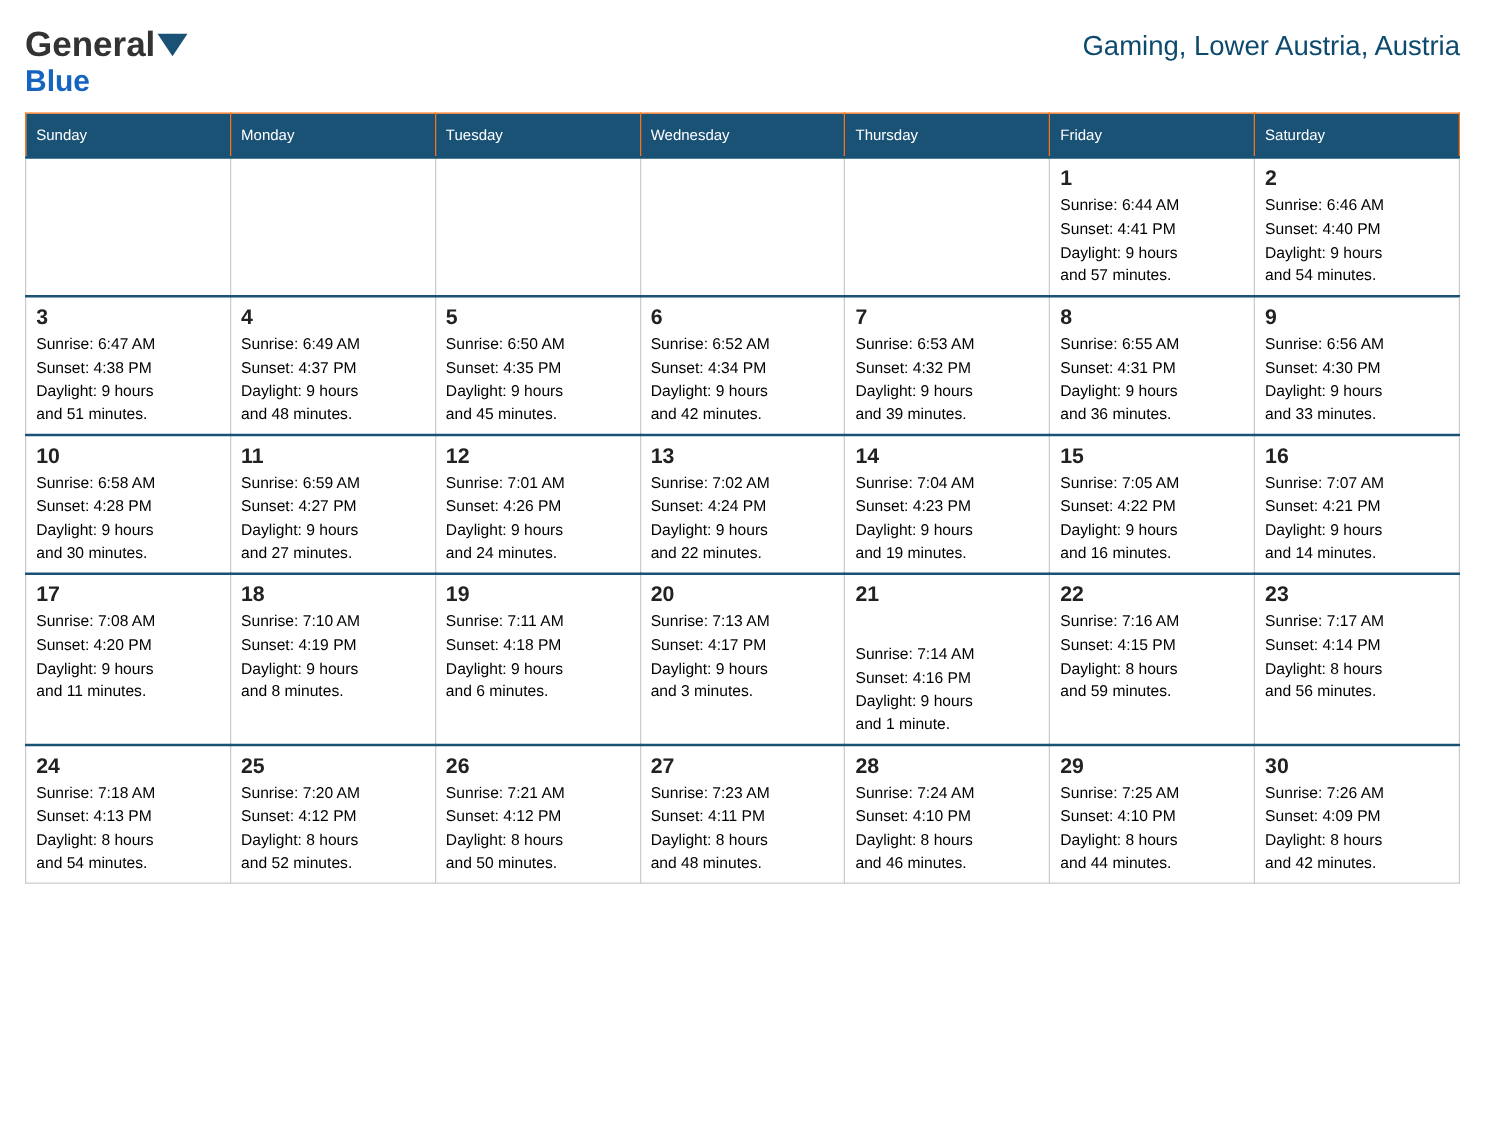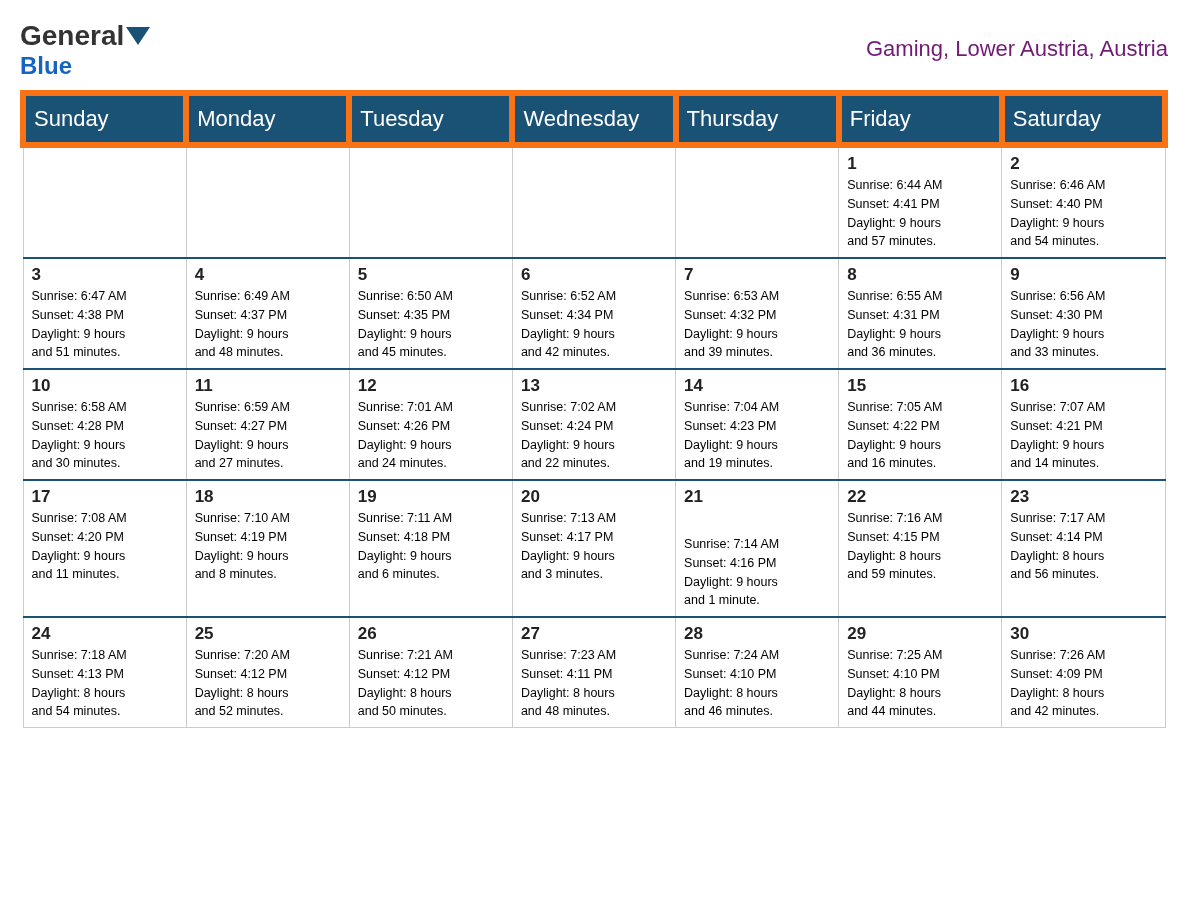--- a/index.html
+++ b/index.html
@@ -50,37 +50,37 @@
       text-align: right;
     }
     .month-title {
       font-size: 52px;
       font-weight: bold;
       color: #222;
       line-height: 1.1;
     }
     .location-title {
       font-size: 22px;
-      color: #701a75;
-      margin-top: 16px;
+      color: #0c4a6e;
+      margin-top: 4px;
       text-align: center;
     }
     .calendar {
       width: 100%;
       border-collapse: collapse;
       margin-top: 10px;
     }
     .calendar th {
       background-color: #1a5276;
       color: #fff;
-      font-size: 22px;
+      font-size: 12px;
       font-weight: normal;
       padding: 10px 8px;
       text-align: left;
-      border: 6px solid #f97316;
+      border: 1px solid #f97316;
     }
     .calendar td {
       vertical-align: top;
       padding: 6px 8px;
       border: 1px solid #ccc;
       width: 14.28%;
       min-height: 90px;
       font-size: 13px;
       color: #333;
       background: #fff;

